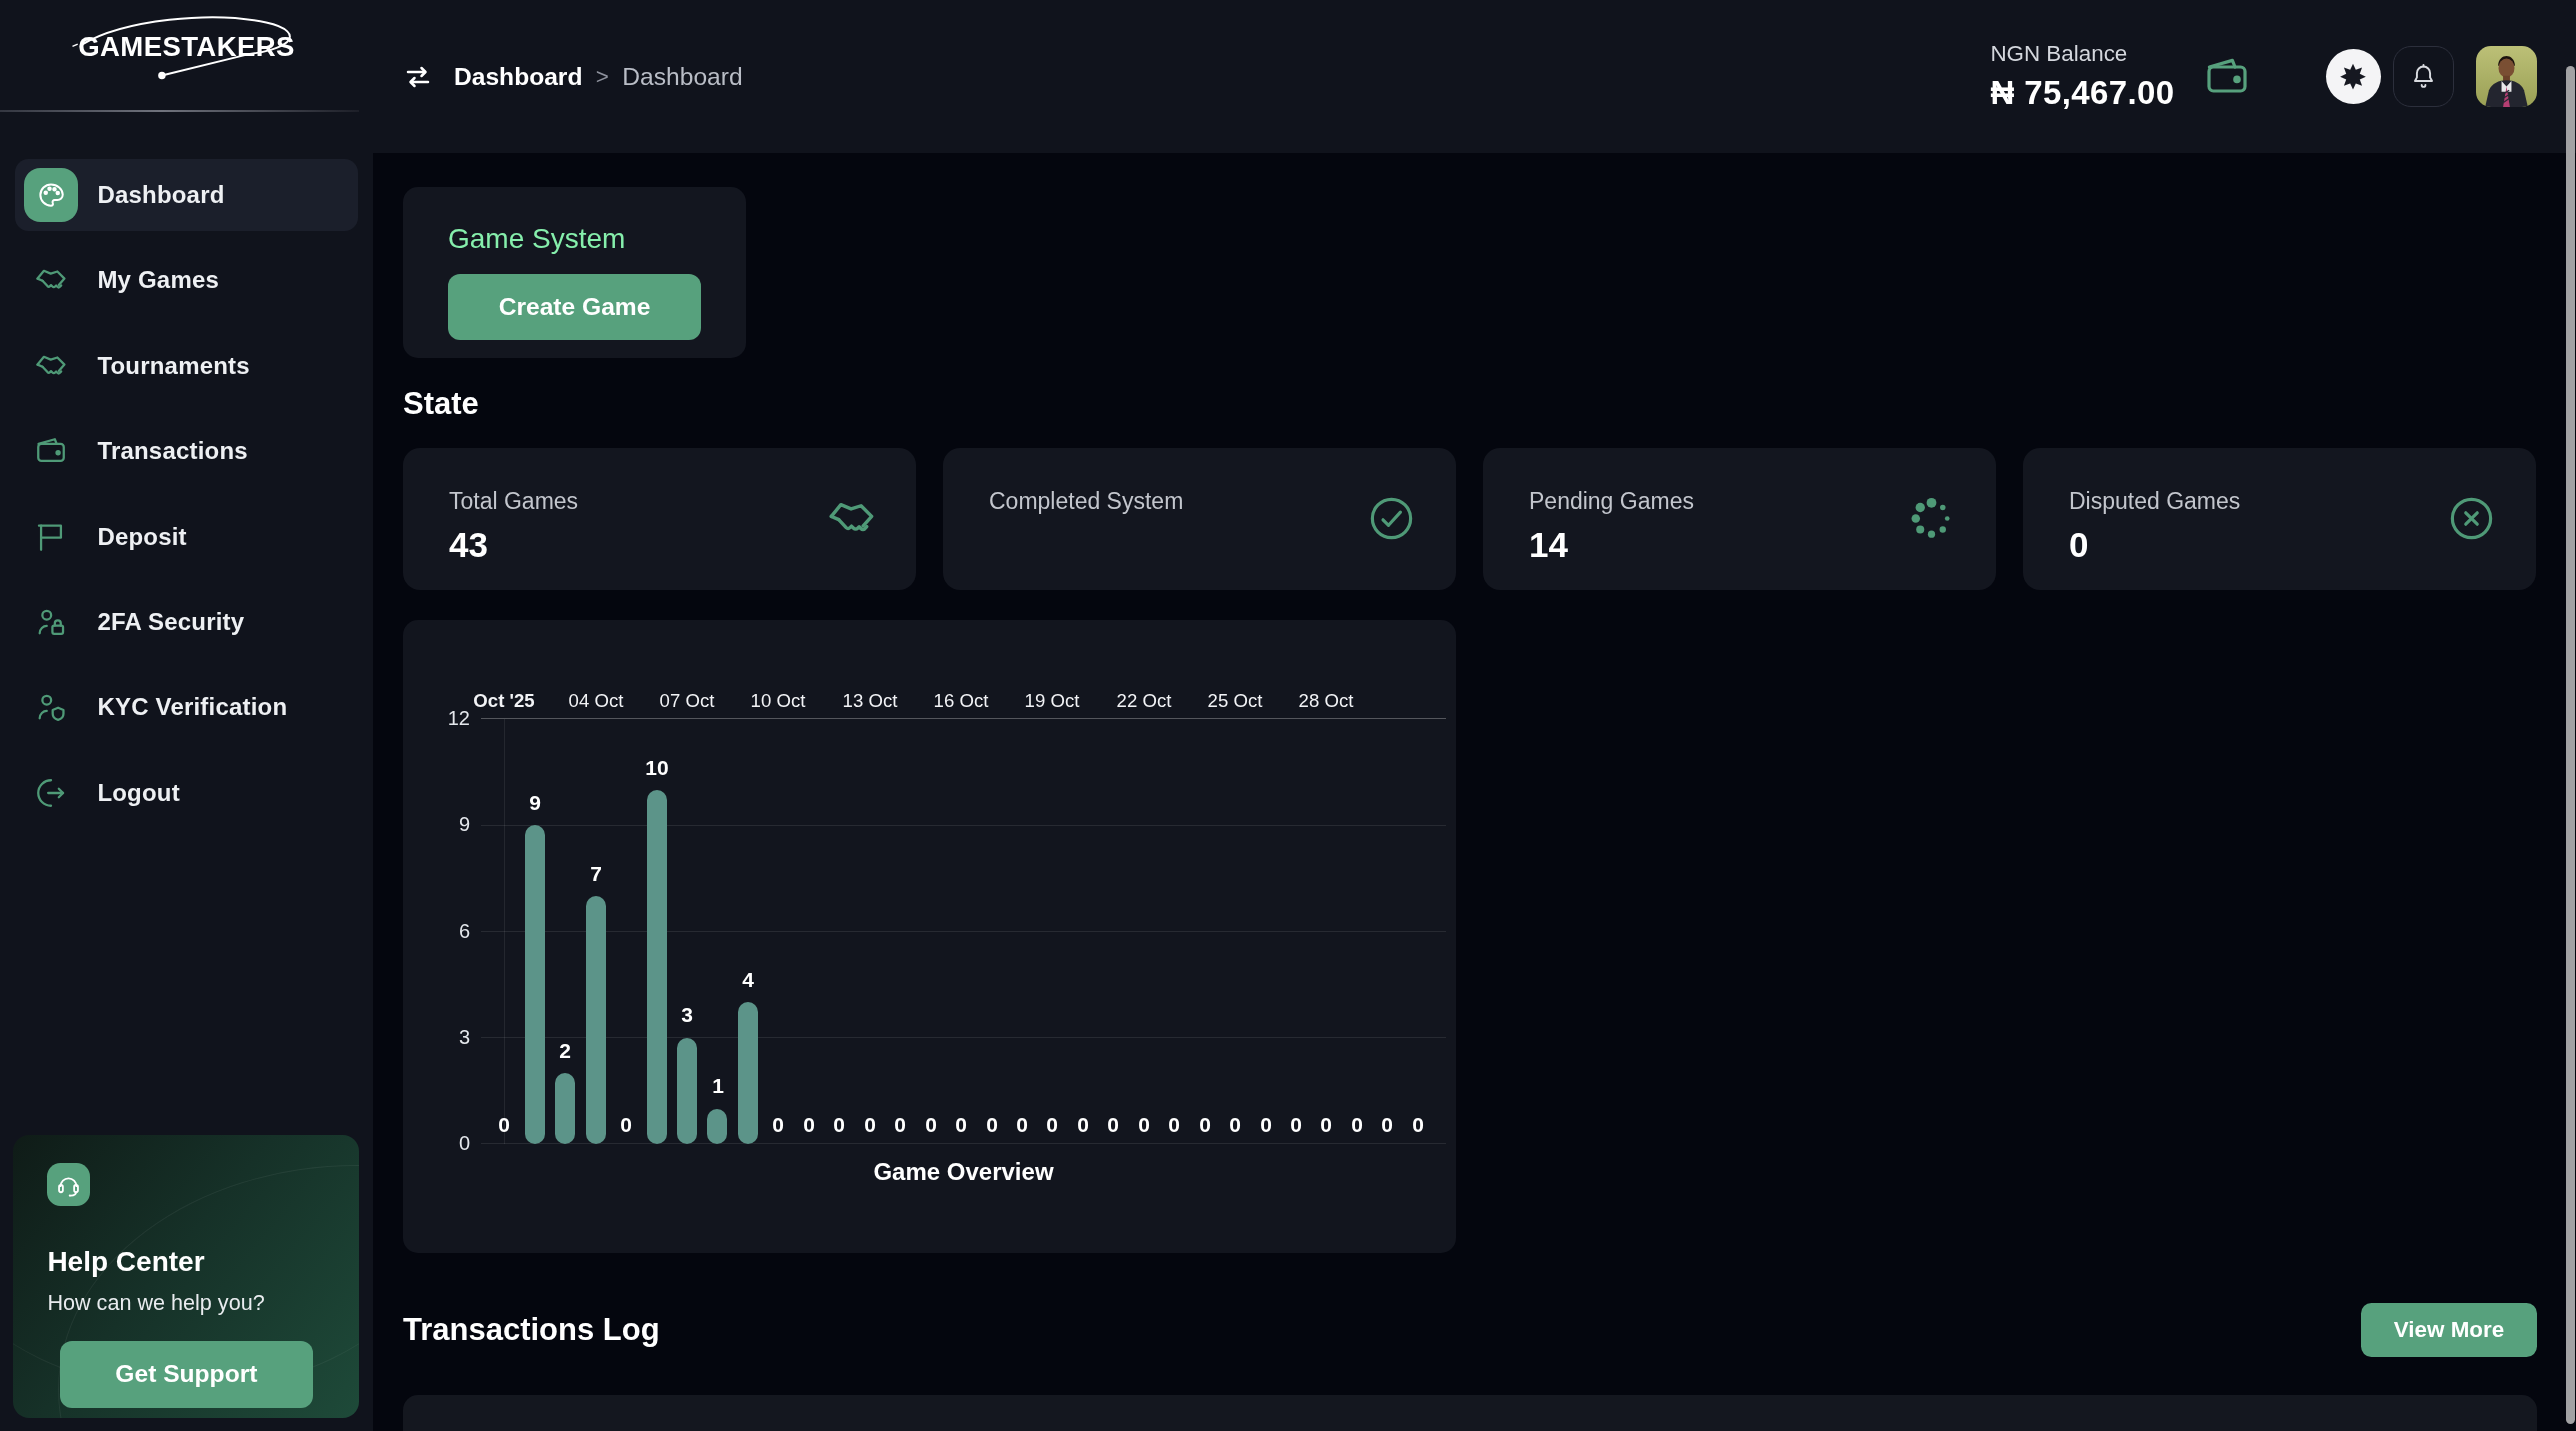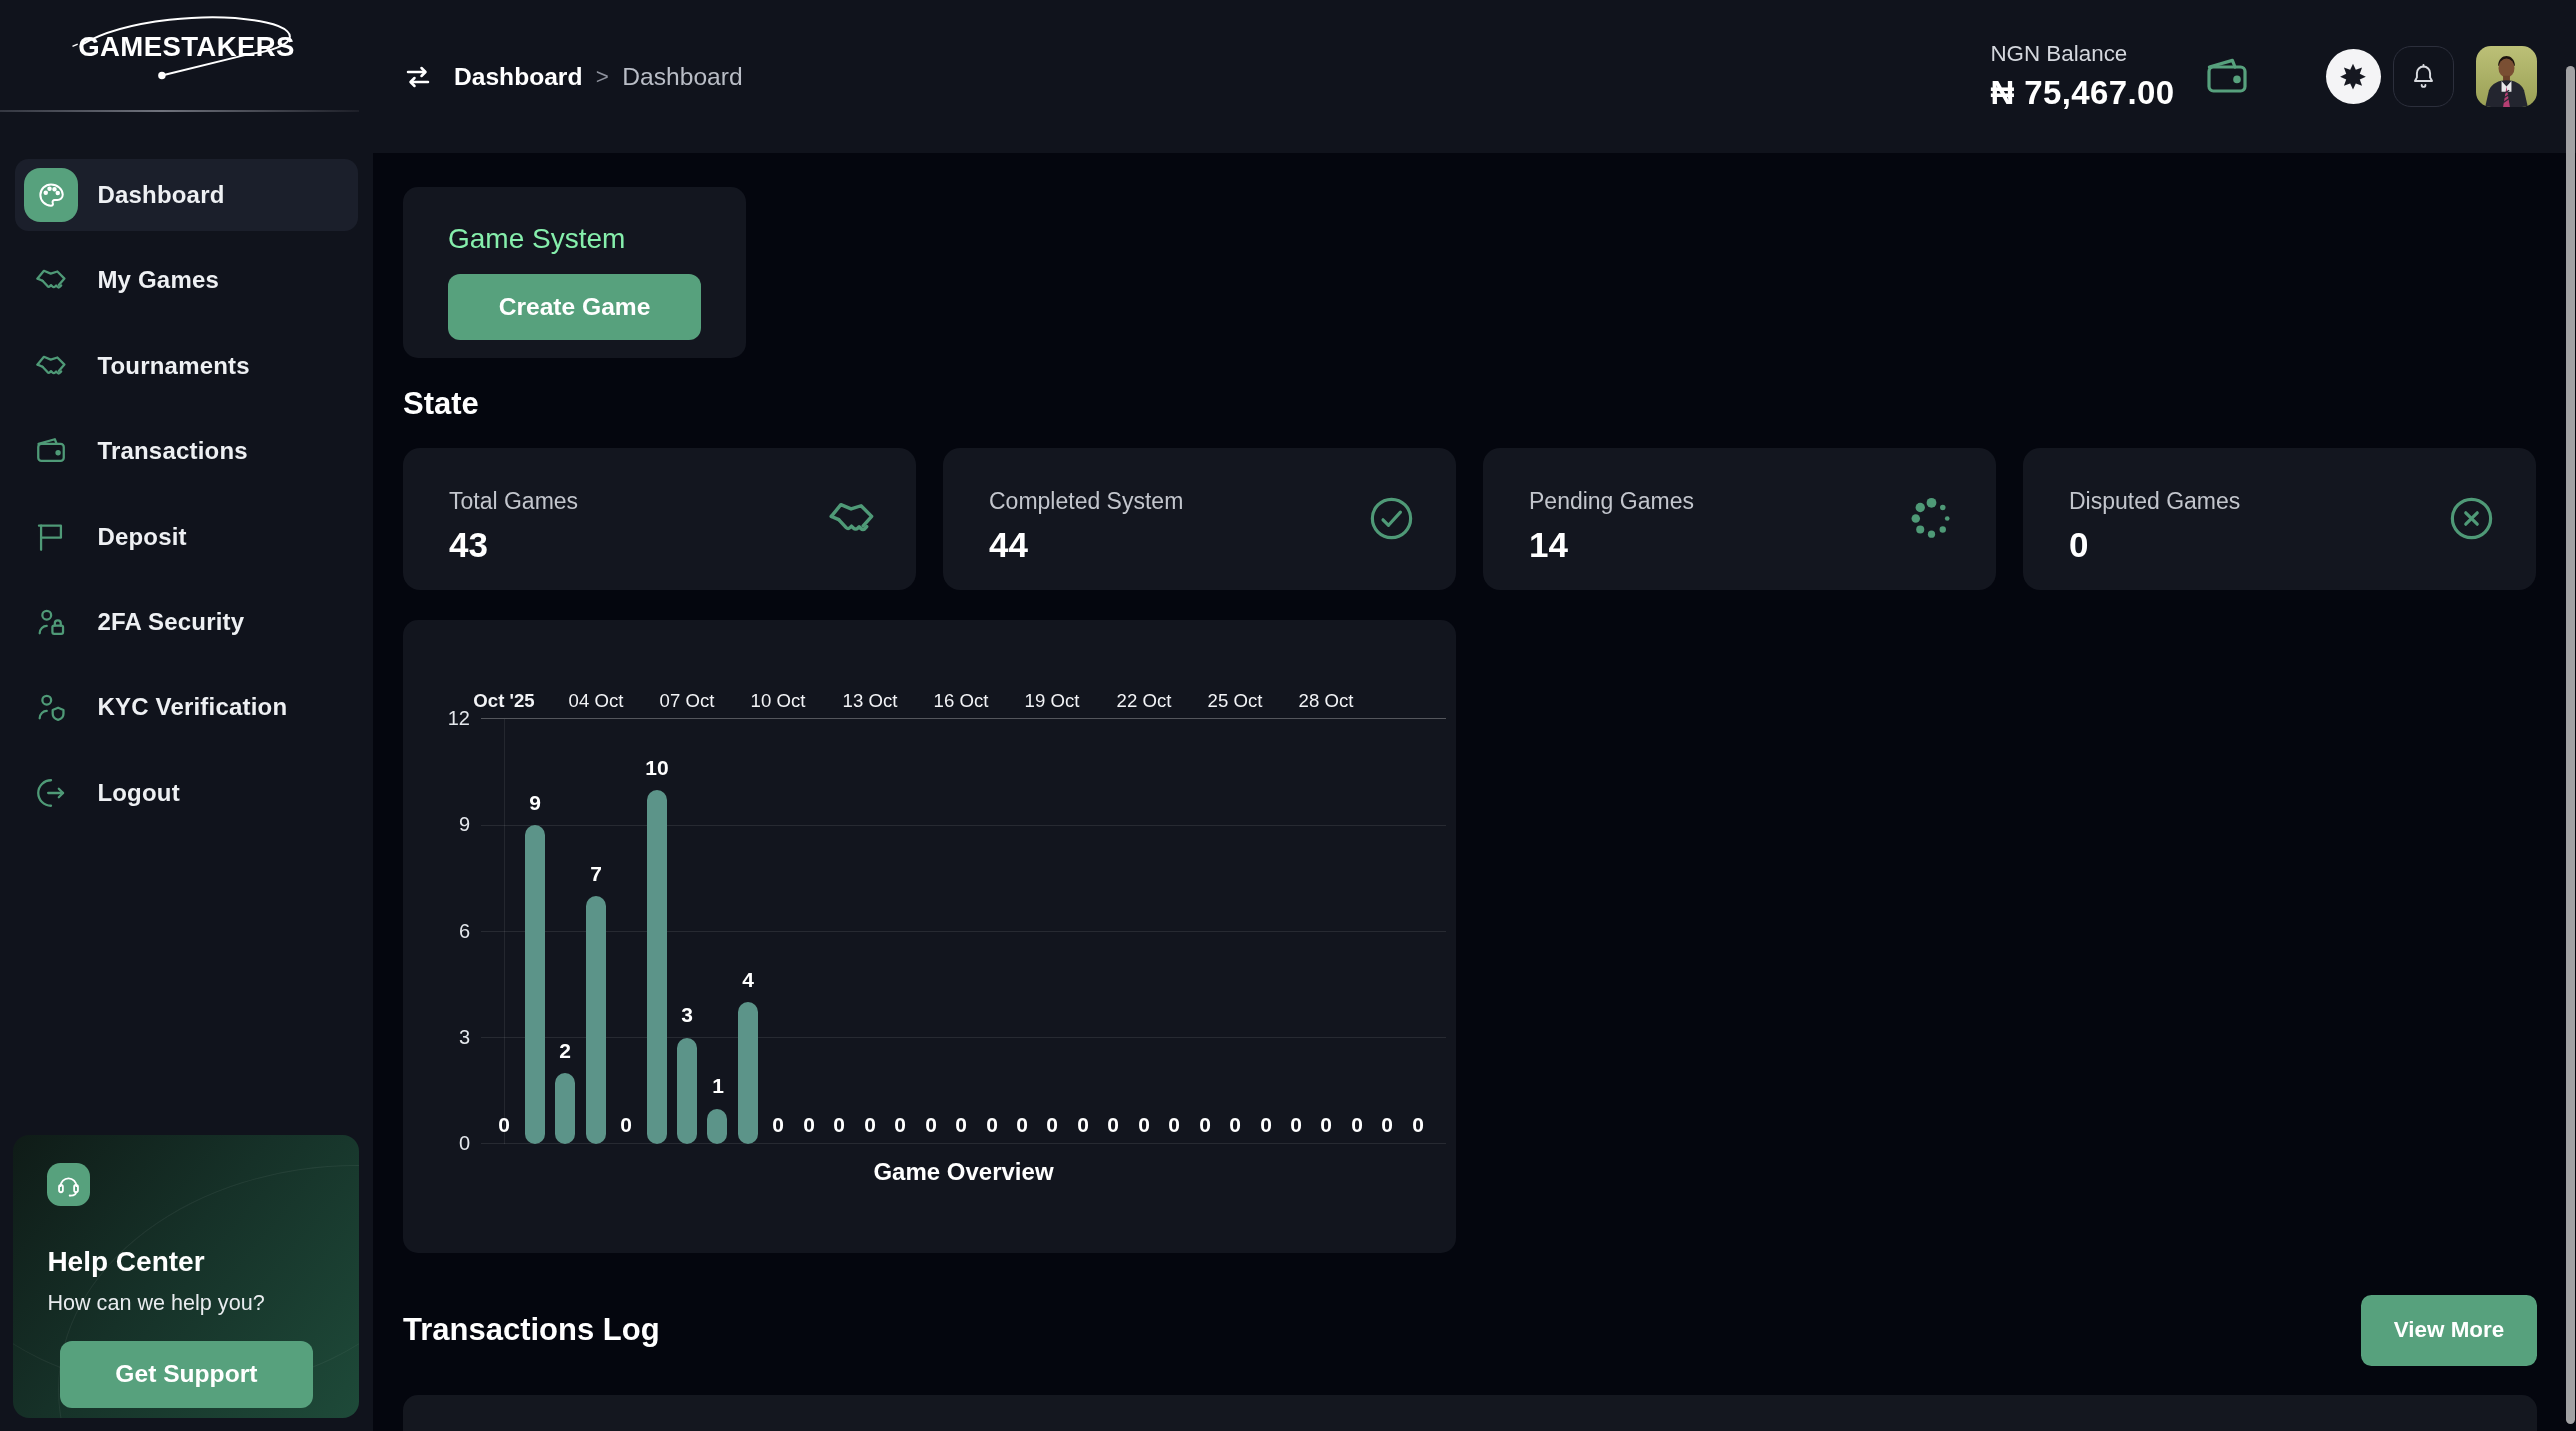--- a/index.html
+++ b/index.html
@@ -89,21 +89,21 @@
   .ytick{position:absolute;left:18px;width:49px;text-align:right;font-size:20px;color:#e4e7ec;}
   .xtick{position:absolute;top:70px;font-size:18.6px;color:#f2f3f6;transform:translateX(-50%);white-space:nowrap;}
   .xtick.bold{font-weight:700;}
   .bar{position:absolute;width:20px;border-radius:10.4px;background:var(--bar);}
   .bar-value{position:absolute;transform:translateX(-50%);font-size:21px;font-weight:700;color:#fff;}
   .chart-title{position:absolute;left:78px;width:965px;top:538px;text-align:center;
         font-size:24px;font-weight:700;}
   
   .tx-head{margin-top:34px;display:flex;align-items:center;}
   .tx-heading{font-size:31px;font-weight:700;}
-  .view-more{margin-left:auto;width:176px;height:71px;background:var(--accent);border-radius:10.4px;
+  .view-more{margin-left:auto;width:176px;height:54px;background:var(--accent);border-radius:10.4px;
         display:flex;align-items:center;justify-content:center;font-size:22.4px;font-weight:700;cursor:pointer;}
   .tx-card{margin-top:21px;width:100%;height:164px;background:#14171f;border-radius:15px;
         padding:42px 33px 0 37px;box-sizing:border-box;}
   
   .scrollbar{position:absolute;right:0;top:0;width:11.2px;height:100%;z-index:5;}
   .scroll-thumb{position:absolute;left:0.7px;right:1.5px;top:66px;bottom:7.5px;background:#a2a2a4;border-radius:6px;}
 </style>
 </head>
 <body>
 
@@ -283,21 +283,20 @@
             <div class="stat-label">Total Games</div>
             <div class="stat-value">43</div>
             <div class="stat-icon"><svg viewBox="0 0 24 24" fill="none" stroke="currentColor" stroke-width="1.6" stroke-linecap="round" stroke-linejoin="round">
                 <path d="M2.5 11L7 5.5l4.8 2L16.5 6 21.5 11l-4 4.5"></path>
                 <path d="M6 12.5l3.5 3.8c.5.5 1.3.5 1.8 0l.7-.7 1 1c.5.5 1.4.5 1.9 0l.7-.7.9.9c.5.5 1.3.5 1.8 0l.9-1"></path>
                 <path d="M2.5 11l3.5 1.5"></path>
               </svg></div>
           </article>
           <article class="stat-card">
             <div class="stat-label">Completed System</div>
-            <div class="stat-value">44</div>
             <div class="stat-icon"><svg viewBox="0 0 24 24" fill="none" stroke="currentColor" stroke-width="1.5" stroke-linecap="round" stroke-linejoin="round">
                 <circle cx="12" cy="12" r="9"></circle>
                 <path d="M8 12.6l2.6 2.6L16.2 9"></path>
               </svg></div>
           </article>
           <article class="stat-card">
             <div class="stat-label">Pending Games</div>
             <div class="stat-value">14</div>
             <div class="stat-icon"><svg viewBox="0 0 24 24" fill="currentColor">
                 <circle cx="12" cy="4.6" r="2.3"></circle>

